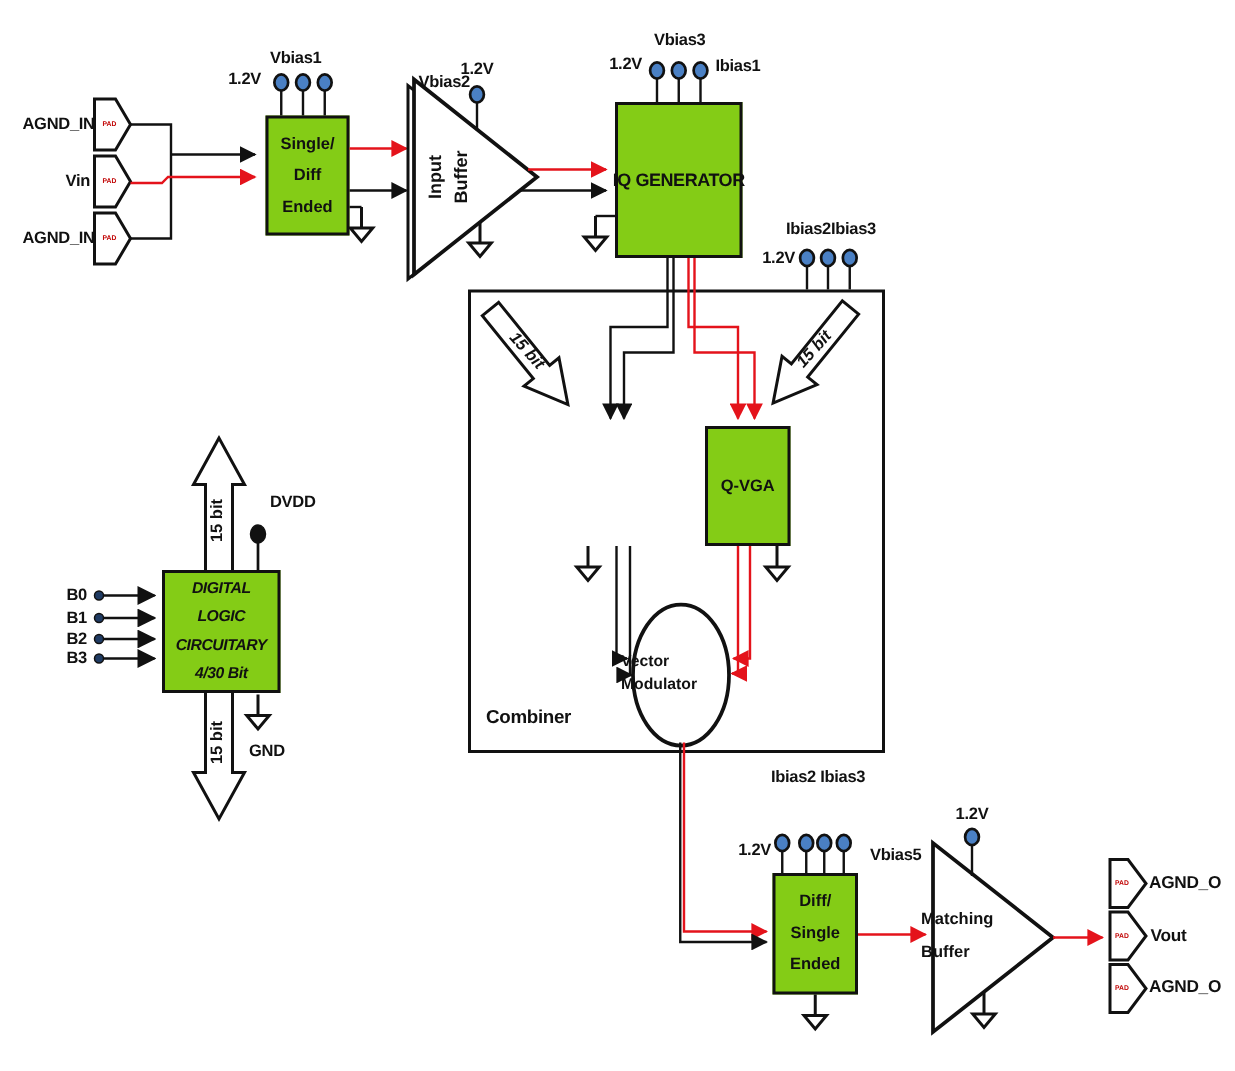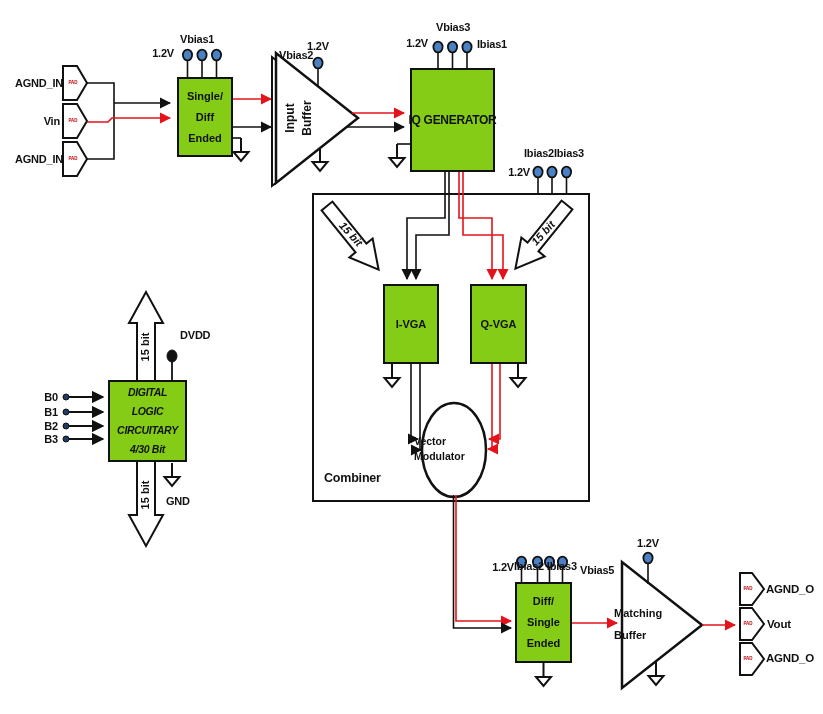--- a/index.html
+++ b/index.html
@@ -27,21 +27,20 @@
 <div class="canvas">
 
   <div class="blk" style="left:177px;top:77px;width:56px;height:80px;font-size:11px;line-height:21px;">Single/
 Diff
 Ended</div>
 
   <div class="blk" style="left:410px;top:68px;width:85px;height:104px;font-size:12px;white-space:nowrap;letter-spacing:-0.3px;">IQ GENERATOR</div>
 
   <div class="blk" style="left:312px;top:193px;width:278px;height:309px;background:transparent;"></div>
 
-  <div class="blk" style="left:383px;top:284px;width:56px;height:80px;font-size:11px;">I-VGA</div>
 
   <div class="blk" style="left:470px;top:284px;width:57px;height:80px;font-size:11px;">Q-VGA</div>
 
   <div class="blk" style="left:108px;top:380px;width:79px;height:82px;font-size:10.5px;line-height:19px;letter-spacing:-0.3px;font-style:italic;">DIGITAL
 LOGIC
 CIRCUITARY
 4/30 Bit</div>
 
   <div class="blk" style="left:515px;top:582px;width:57px;height:81px;font-size:11px;line-height:21px;">Diff/
 Single
@@ -215,21 +214,21 @@
   <div class="lbl r" style="left:36px;top:391px;width:22px;">B0</div>
   <div class="lbl r" style="left:36px;top:406px;width:22px;">B1</div>
   <div class="lbl r" style="left:36px;top:420px;width:22px;">B2</div>
   <div class="lbl r" style="left:36px;top:433px;width:22px;">B3</div>
   <div class="lbl" style="left:157px;top:329px;padding-left:23px;">DVDD</div>
   <div class="lbl" style="left:166px;top:495px;">GND</div>
   <div class="vtxt" style="left:121px;top:340px;width:50px;height:14px;font-size:11px;">15 bit</div>
   <div class="vtxt" style="left:121px;top:488px;width:50px;height:14px;font-size:11px;">15 bit</div>
 
   <div class="lbl r" style="left:486px;top:561px;width:28px;">1.2V</div>
-  <div class="lbl" style="left:514px;top:560px;">Ibias2 Ibias3</div>
+  <div class="lbl" style="left:514px;top:512px;">Ibias2 Ibias3</div>
   <div class="lbl" style="left:580px;top:564px;">Vbias5</div>
 
   <div class="overlbl" style="left:614px;top:602px;width:76px;font-size:11px;line-height:22px;">Matching
 Buffer</div>
   <div class="lbl c" style="left:632px;top:537px;width:32px;">1.2V</div>
 
   <div class="padtxt" style="left:740px;top:586px;">PAD</div>
   <div class="padtxt" style="left:740px;top:621px;">PAD</div>
   <div class="padtxt" style="left:740px;top:656px;">PAD</div>
   <div class="lbl" style="left:766px;top:583px;font-size:11.5px;">AGND_O</div>

